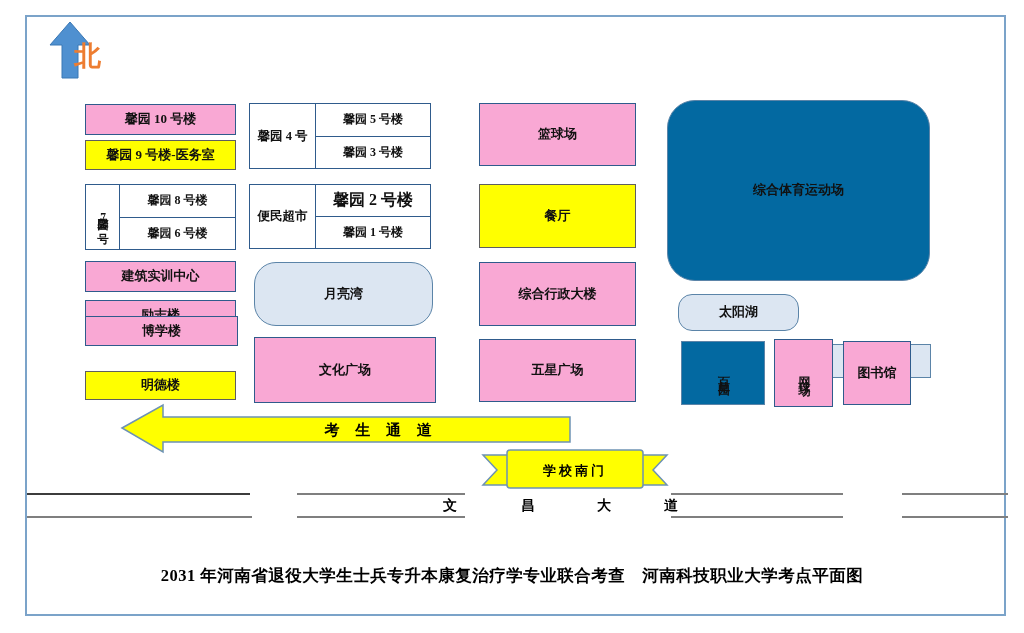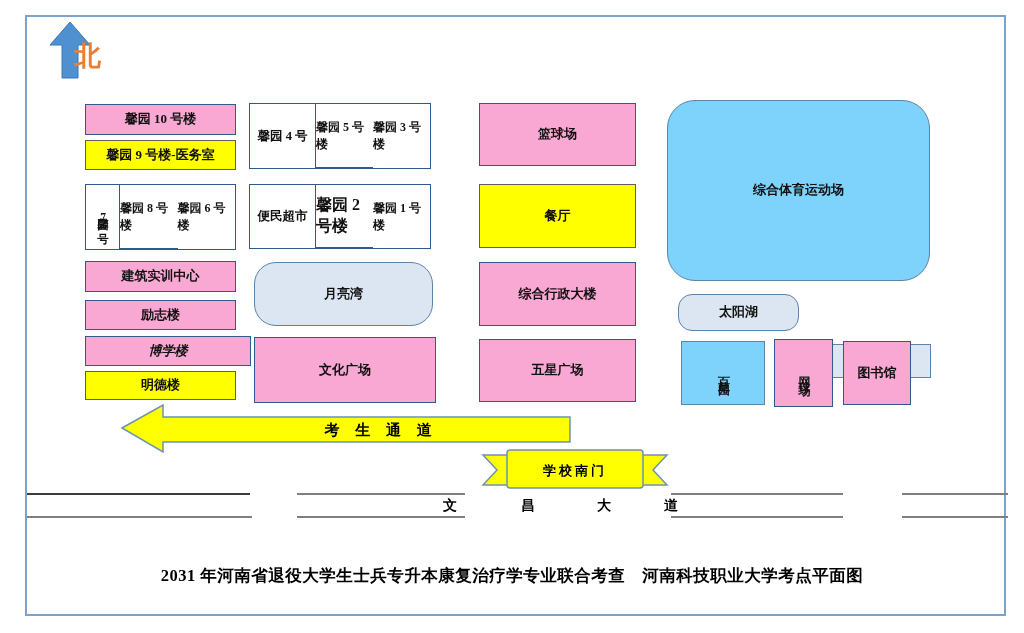--- a/index.html
+++ b/index.html
@@ -11,34 +11,34 @@
     position:absolute; left:25px; top:15px; width:981px; height:601px;
     border:2px solid #7ba3c9; box-sizing:border-box;
   }
   .box {
     position:absolute; box-sizing:border-box; background:#f9a8d4;
     border:1.5px solid #2f5b8c; display:flex; align-items:center; justify-content:center;
     text-align:center; font-weight:700; font-size:13px; color:#111; line-height:1.15;
   }
   .yellow { background:#ffff00; border-color:#5f5f5f; }
   .water  { background:#dce6f2; border-color:#5b84a8; }
-  .field  { background:#7dd3fc; border-color:#5b84a8;text-align:right; }
+  .field  { background:#0369a1; border-color:#5b84a8;text-align:right; }
   .r14 { border-radius:14px; }
   .r22 { border-radius:22px; }
   .r28 { border-radius:28px; }
   .vtext { writing-mode:vertical-rl; text-orientation:upright; letter-spacing:4px; }
   .group {
     position:absolute; box-sizing:border-box; border:1.5px solid #2f5b8c; background:#fff;
     display:flex; font-weight:700; font-size:12.5px; color:#111;
   }
   .gleft {
     display:flex; align-items:center; justify-content:center; text-align:center;
     border-right:1.5px solid #2f5b8c; box-sizing:border-box;
   }
-  .gright { flex:1; display:flex; flex-direction:row; }
+  .gright { flex:1; display:flex; flex-direction:column; }
   .gcell { flex:1; display:flex; align-items:center; justify-content:center; }
   .gcell:first-child { border-bottom:1.5px solid #2f5b8c; }
   .rline { position:absolute; height:2px; background:#7f7f7f; }
   .rline.dark { background:#3c3c3c; }
   .rchar { position:absolute; font-weight:700; font-size:14px; color:#000; }
   .north-label {
     position:absolute; left:74px; top:38px; font-size:27px; font-weight:700; color:#ed7d31;
   }
   .map-title {
     position:absolute; left:0; top:565px; width:100%; text-align:center;
@@ -64,21 +64,21 @@
   <div class="group" style="left:85px; top:184px; width:151px; height:66px;">
     <div class="gleft vtext" style="flex:0 0 34px; font-size:11.5px; letter-spacing:1px;">馨园7号</div>
     <div class="gright">
       <div class="gcell" style="font-size:12px;">馨园 8 号楼</div>
       <div class="gcell" style="font-size:12px;">馨园 6 号楼</div>
     </div>
   </div>
 
   <div class="box" style="left:85px; top:261px; width:151px; height:31px;">建筑实训中心</div>
   <div class="box" style="left:85px; top:300px; width:151px; height:30px;">励志楼</div>
-  <div class="box" style="left:85px; top:336px; width:166px; height:30px;font-style:italic;">博学楼</div>
+  <div class="box" style="left:85px; top:316px; width:153px; height:30px;">博学楼</div>
   <div class="box yellow" style="left:85px; top:371px; width:151px; height:29px;">明德楼</div>
 
   <div class="group" style="left:249px; top:103px; width:182px; height:66px;">
     <div class="gleft" style="flex:0 0 66px;">馨园 4 号</div>
     <div class="gright">
       <div class="gcell" style="font-size:12px;">馨园 5 号楼</div>
       <div class="gcell" style="font-size:12px;">馨园 3 号楼</div>
     </div>
   </div>
 

